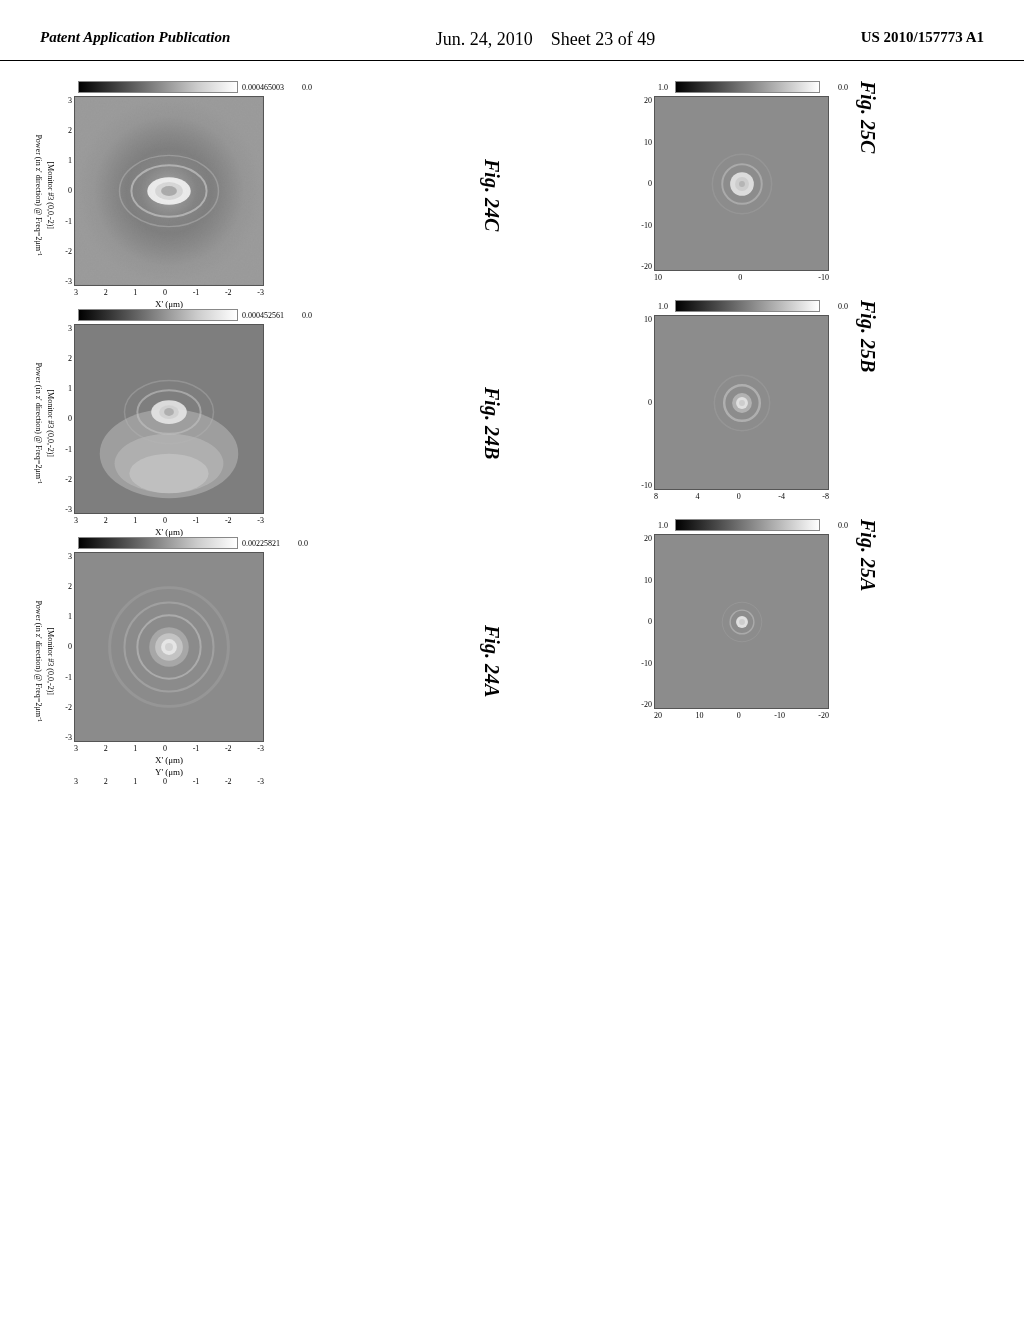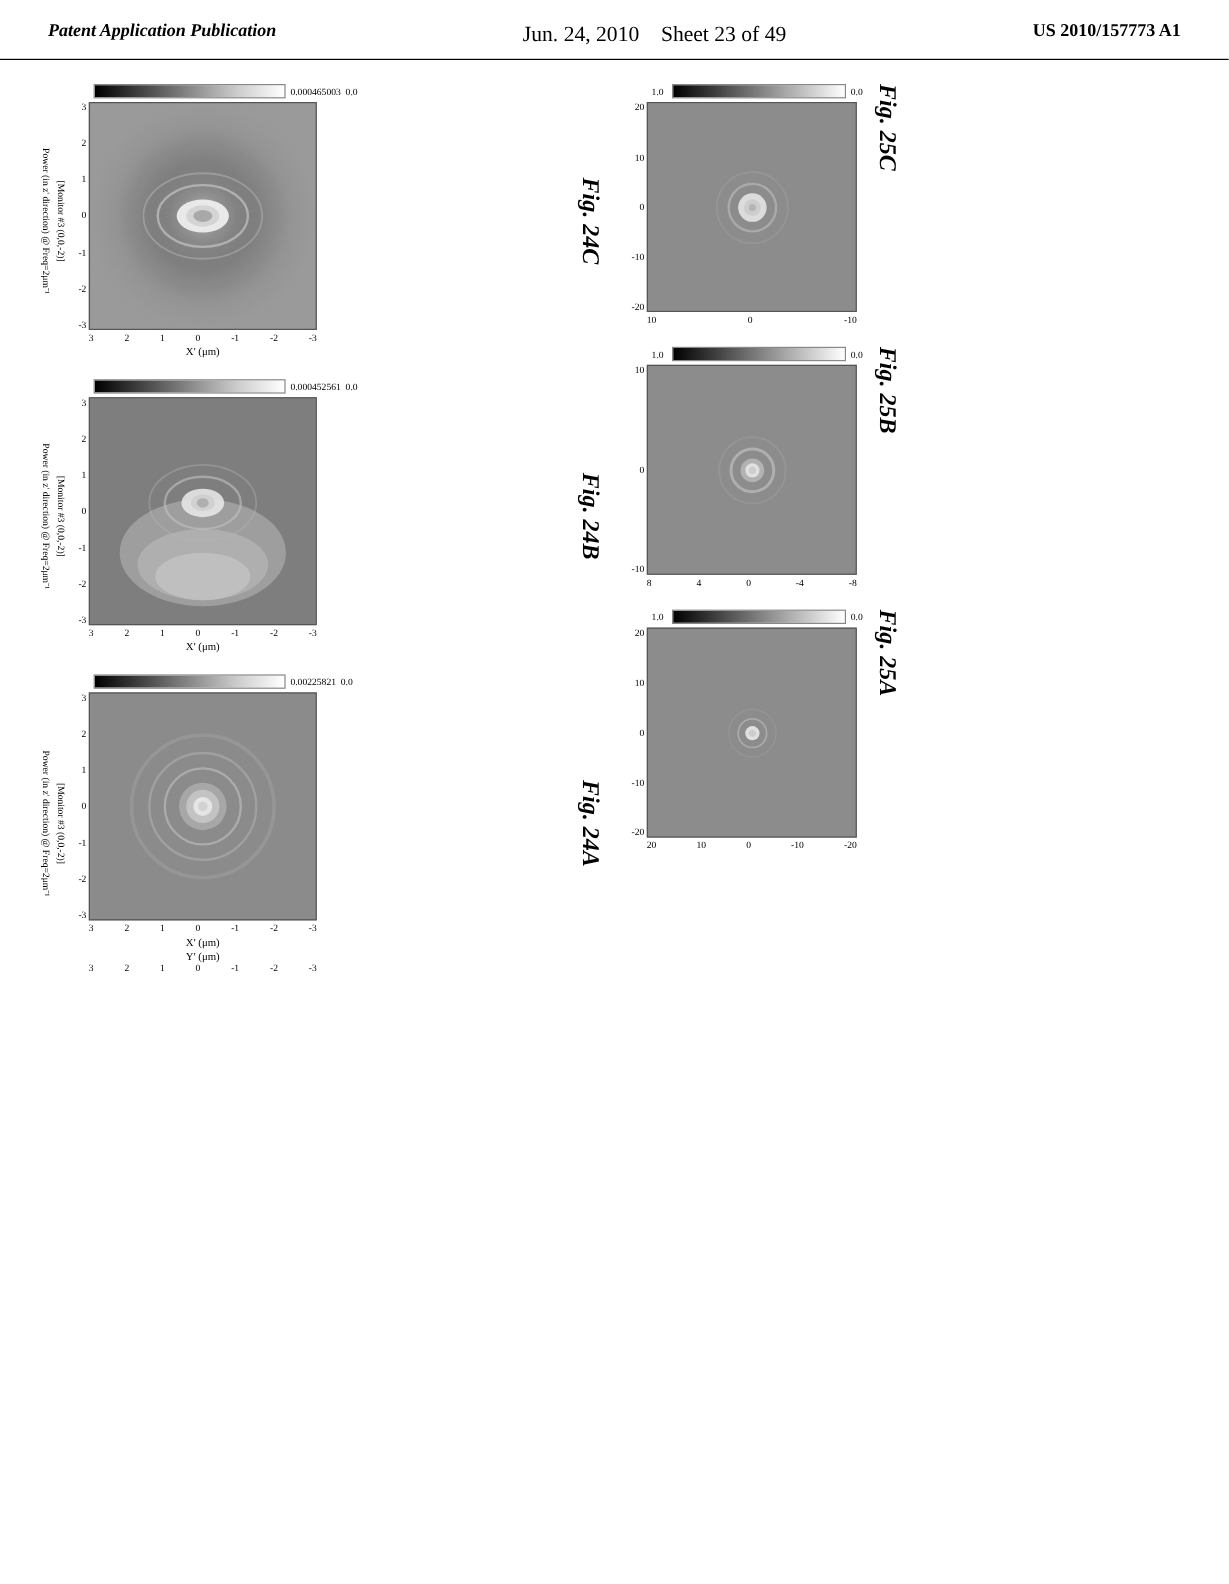--- a/index.html
+++ b/index.html
@@ -9,21 +9,21 @@
       background: #ffffff;
       font-family: 'Times New Roman', Times, serif;
       overflow: hidden;
       position: relative;
     }
 
     .header {
       display: flex;
       justify-content: space-between;
       align-items: flex-start;
-      padding: 18px 40px 10px 40px;
+      padding: 29px 40px 10px 40px;
       border-bottom: 1px solid #000;
     }
 
     .header-left {
       font-weight: bold;
       font-size: 15px;
       font-style: italic;
     }
 
     .header-center {
@@ -39,21 +39,21 @@
     .main-content {
       padding: 20px 30px 20px 30px;
       display: flex;
       gap: 10px;
     }
 
     
     .left-column {
       display: flex;
       flex-direction: column;
-      gap: 18px;
+      gap: 0;
       flex: 1;
     }
 
     
     .right-column {
       display: flex;
       flex-direction: column;
       gap: 18px;
       flex: 1;
     }
@@ -100,21 +100,21 @@
       border: 0.5px solid #888;
     }
 
     .colorbar-max {
       font-size: 8px;
       white-space: nowrap;
     }
 
     .colorbar-zero {
       font-size: 8px;
-      margin-left: 0;
+      margin-left: 14px;
     }
 
     .plot-with-yaxis {
       display: flex;
       flex-direction: row;
       align-items: stretch;
     }
 
     .y-ticks {
       display: flex;
@@ -186,20 +186,21 @@
     
     .svg-plot {
       width: 100%;
       height: 100%;
     }
 
     .right-figure-block {
       display: flex;
       flex-direction: row;
       align-items: stretch;
+      justify-content: center;
     }
 
     .right-plot-area {
       display: flex;
       flex-direction: column;
     }
 
     .right-y-ticks {
       display: flex;
       flex-direction: column;

